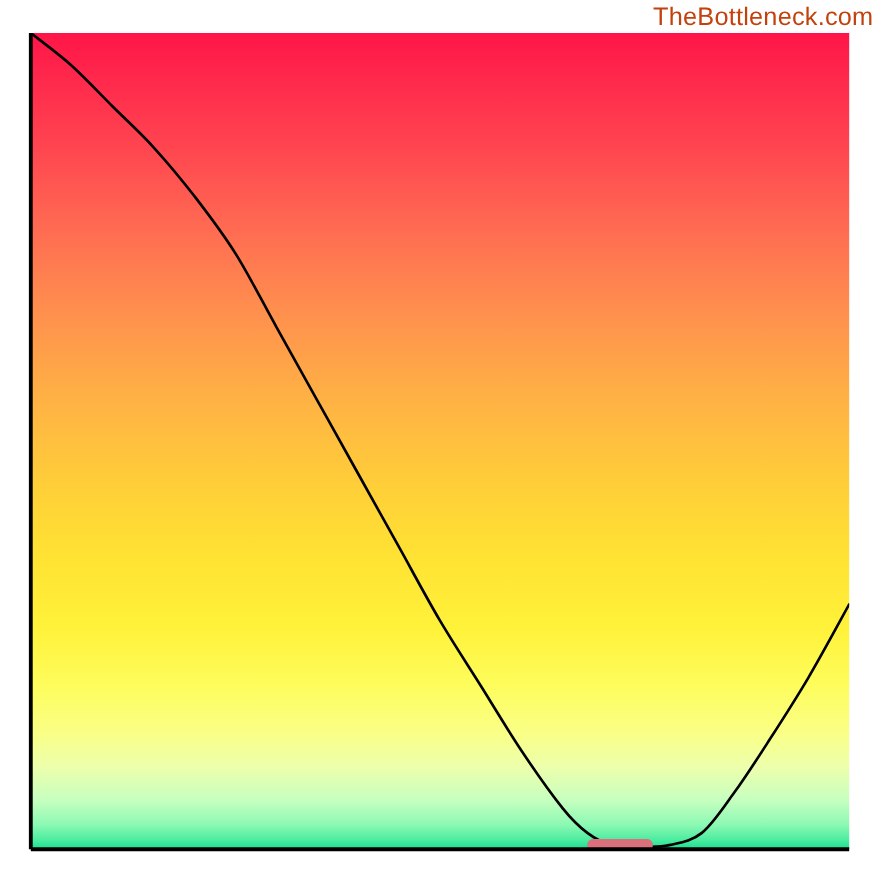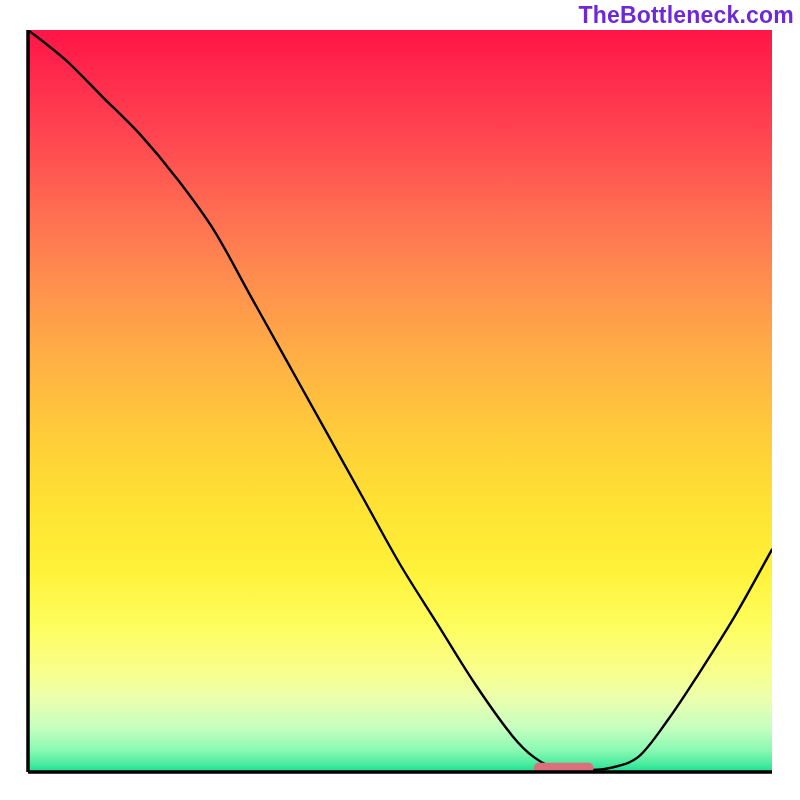--- a/index.html
+++ b/index.html
@@ -13,22 +13,22 @@
   .chart-wrap {
     position: relative;
     width: 800px;
     height: 800px;
   }
   .watermark {
     position: absolute;
     top: 2px;
     right: 6px;
     font-size: 23px;
-    font-weight: 700;
-    color: #6d28d9;
+    font-weight: 400;
+    color: #c2410c;
     letter-spacing: 0.2px;
     z-index: 5;
   }
   .plot-area {
     position: absolute;
     left: 28px;
     top: 30px;
     width: 744px;
     height: 742px;
     background: linear-gradient(

